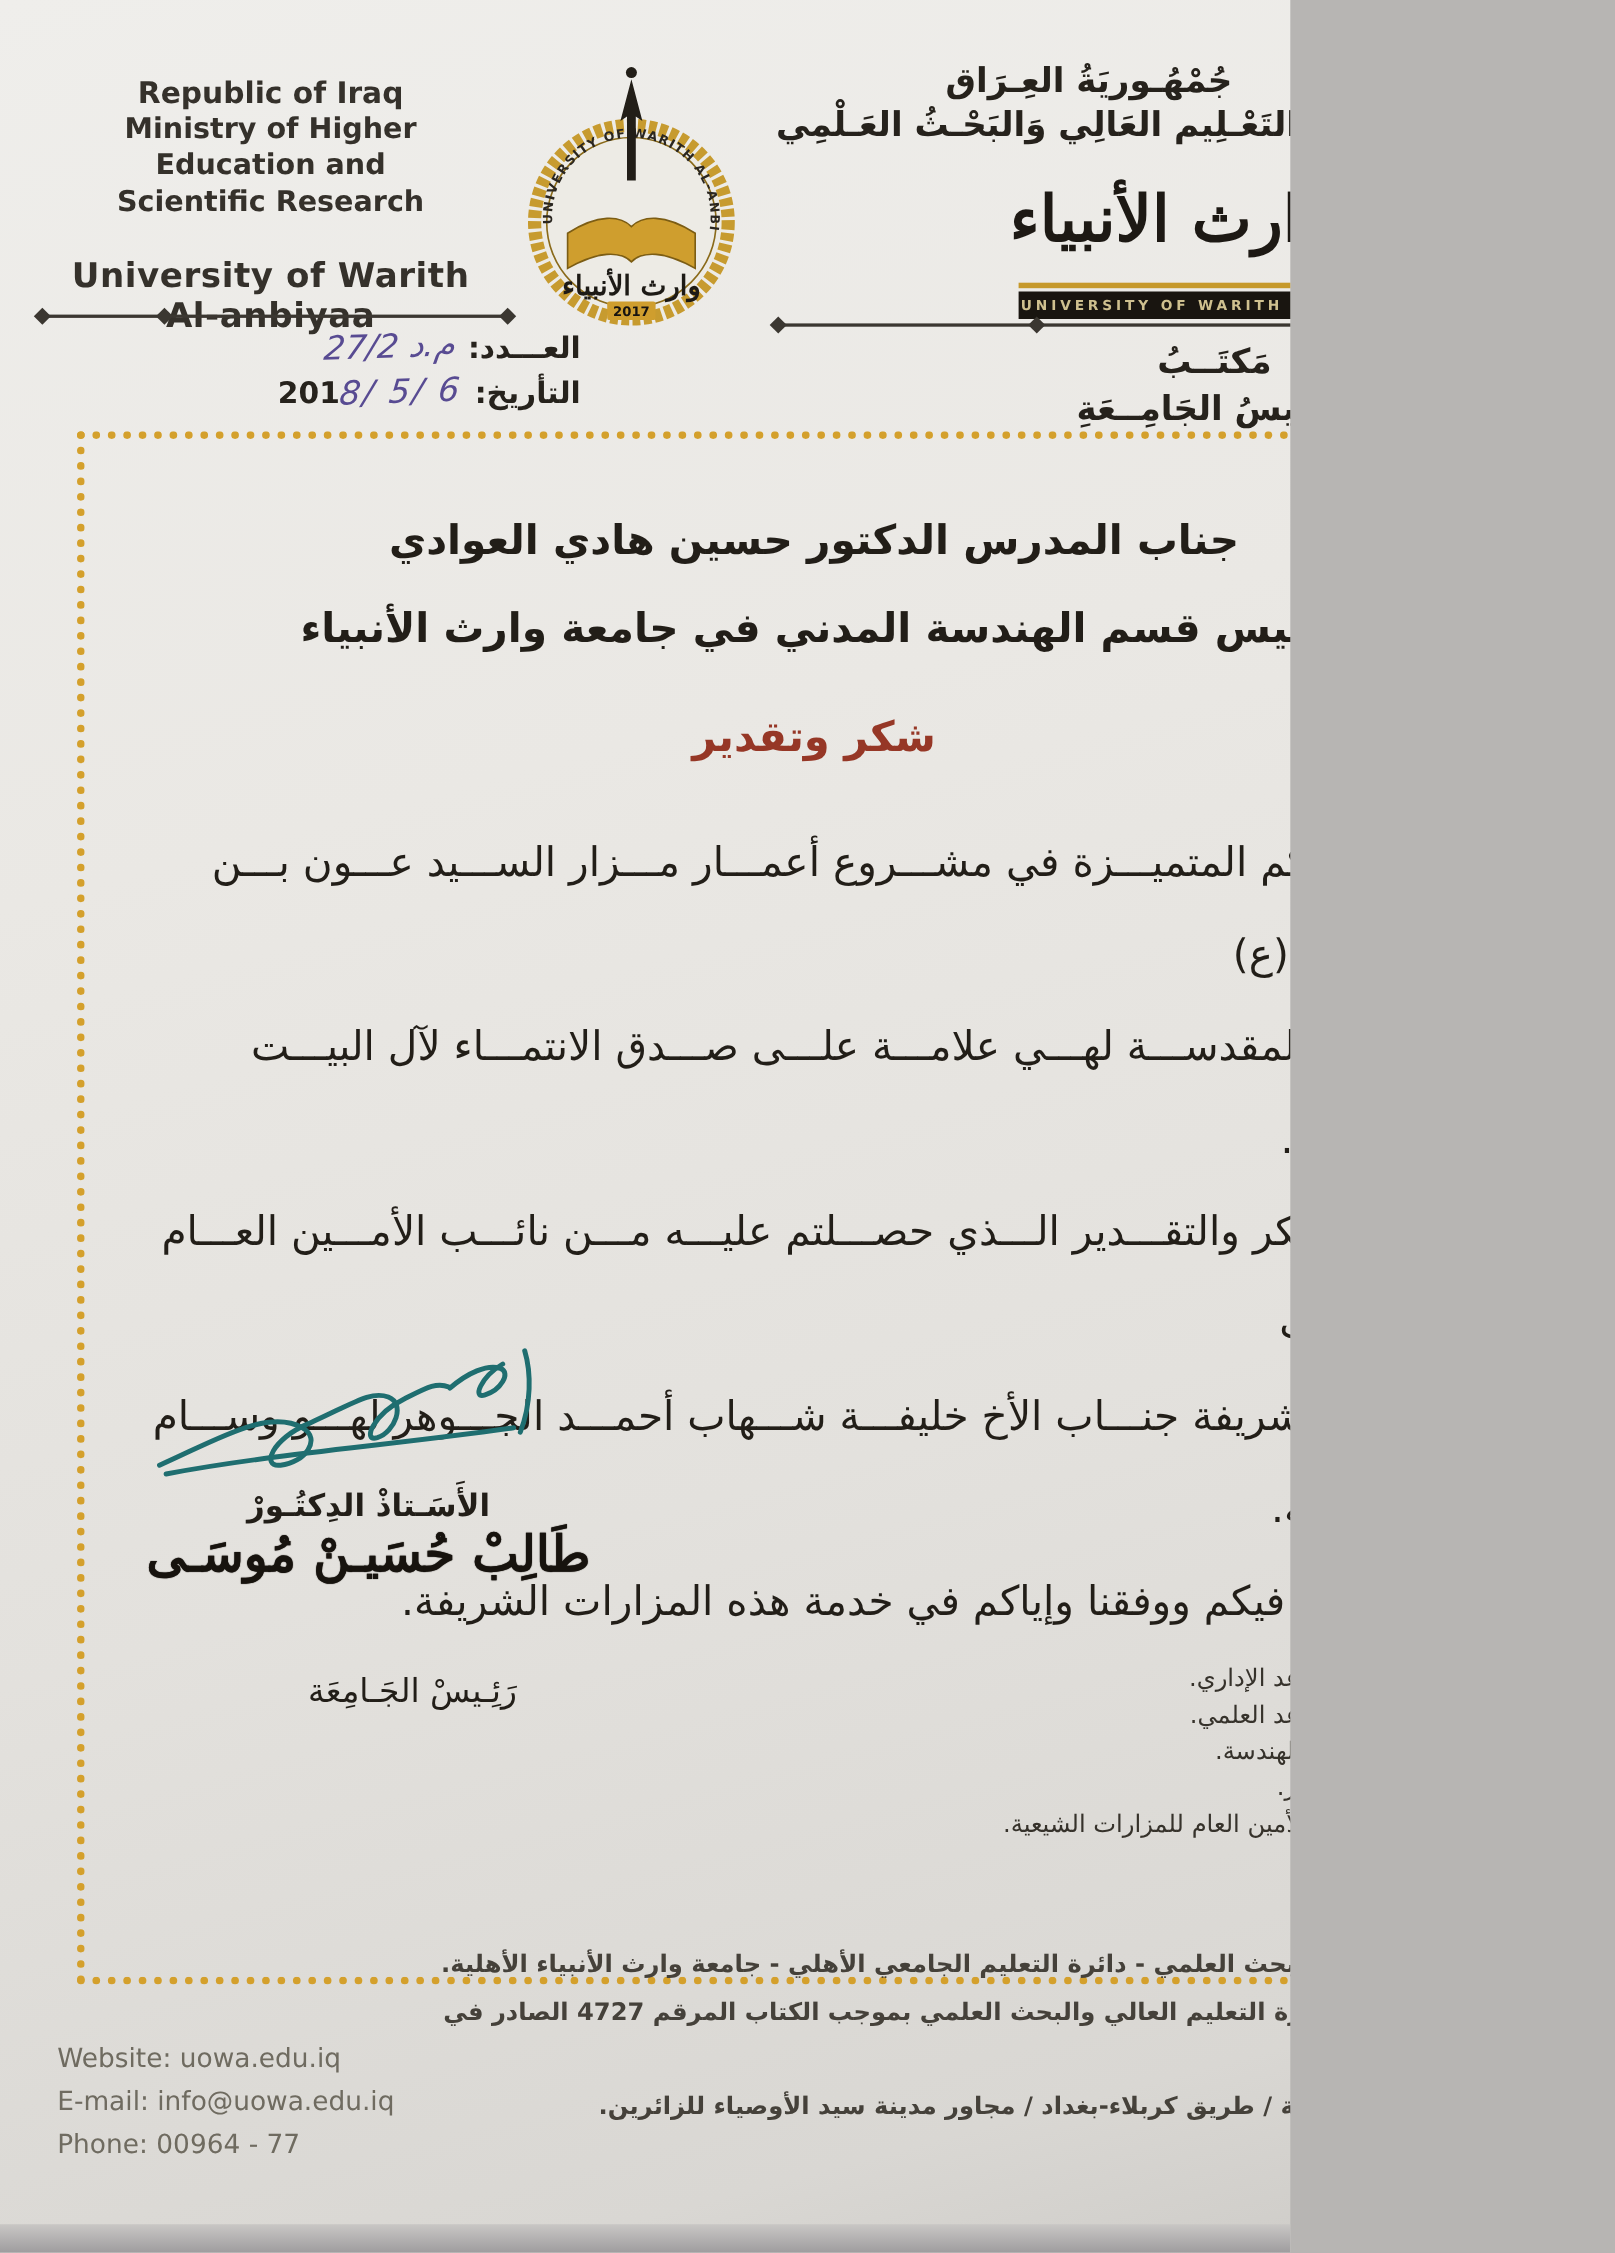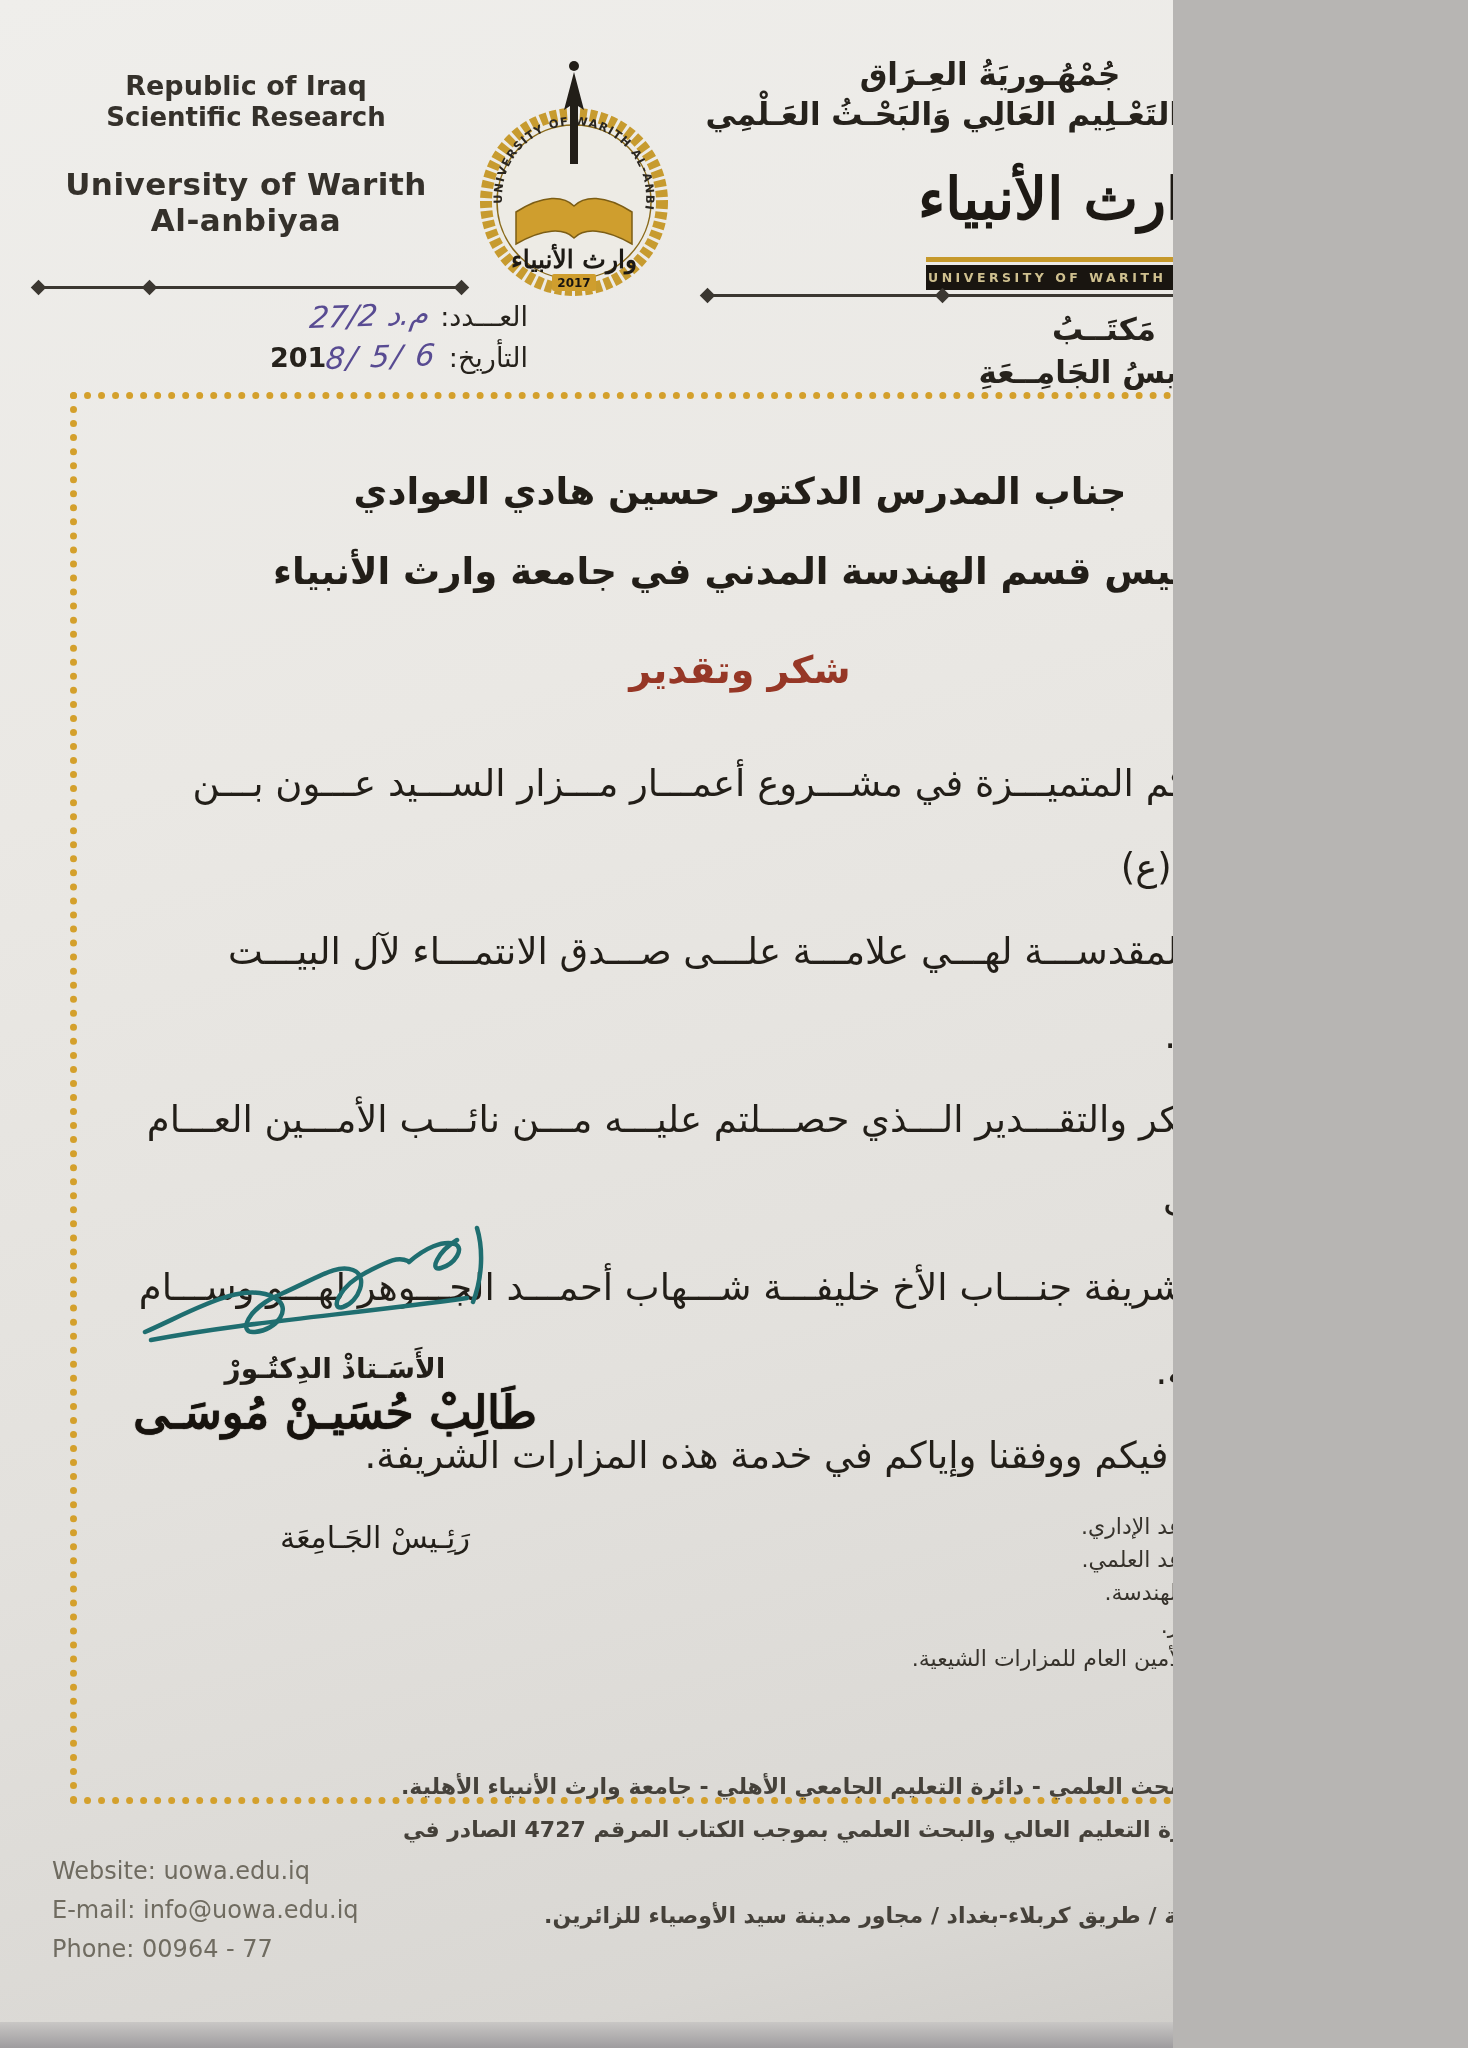--- a/index.html
+++ b/index.html
@@ -24,21 +24,21 @@
   .banner-line{height:5px;background:#c6992b;margin:0 8px;}
   .banner-en{background:#191510;color:#cfc08f;font-size:12.5px;letter-spacing:3.5px;
     padding:5px 2px;font-weight:bold;margin:3px 8px 0;white-space:nowrap;overflow:hidden;}
   .office{position:absolute;left:918px;top:308px;width:372px;text-align:center;direction:rtl;
     font-size:31px;font-weight:bold;line-height:1.38;color:#26221c;}
   .rule{position:absolute;height:3px;background:#3b3731;}
   .rule i{position:absolute;width:11px;height:11px;background:#3b3731;top:-4px;transform:rotate(45deg);}
   
   .refs{position:absolute;left:168px;top:298px;width:360px;direction:rtl;}
   .ref-row{display:flex;gap:12px;align-items:baseline;margin-bottom:6px;}
-  .ref-label{font-size:27px;font-weight:normal;color:#26221c;}
+  .ref-label{font-size:27px;font-weight:bold;color:#26221c;}
   .hand{display:inline-block;color:#584b92;font-size:30px;font-style:italic;
     letter-spacing:2px;transform:skewX(-8deg) rotate(-2deg);font-weight:normal;}
   .printed{font-size:27px;font-weight:bold;color:#26221c;}
   
   .gold-box{position:absolute;left:70px;top:392px;width:1340px;height:1398px;
     border:7px dotted #d4a02c;border-radius:3px;}
   
   .addr{position:absolute;left:72px;top:452px;width:1336px;text-align:center;direction:rtl;
     font-size:37px;font-weight:bold;line-height:80px;color:#221e18;}
   .subject{position:absolute;left:72px;top:648px;width:1336px;text-align:center;
@@ -64,20 +64,21 @@
   .f-right{position:absolute;left:390px;top:1765px;width:1040px;direction:rtl;text-align:right;
     font-size:22px;font-weight:bold;line-height:43px;color:#45413a;}
 </style>
 </head>
 <body>
 
 <div id="page">
 
   <div class="hdr-left">
     <div class="hl1">Republic of Iraq</div>
+    <div class="hl2">Ministry of Higher Education and</div>
     <div class="hl2">Scientific Research</div>
     <div class="hl-univ">University of Warith Al-anbiyaa</div>
   </div>
 
   <div class="logo">
     <svg width="212" height="256" viewBox="0 0 212 256">
       <circle cx="106" cy="152" r="88" fill="#edebe5" stroke="#c79b2f" stroke-width="12" stroke-dasharray="7 3"></circle>
       <circle cx="106" cy="152" r="77" fill="none" stroke="#8a6a1a" stroke-width="1.5"></circle>
       <path id="sealArc" d="M 36 164 A 72 72 0 1 1 176 164" fill="none"></path>
       <text font-size="11.5" font-weight="bold" letter-spacing="1.2" fill="#2a2620" font-family="DejaVu Sans, sans-serif">

